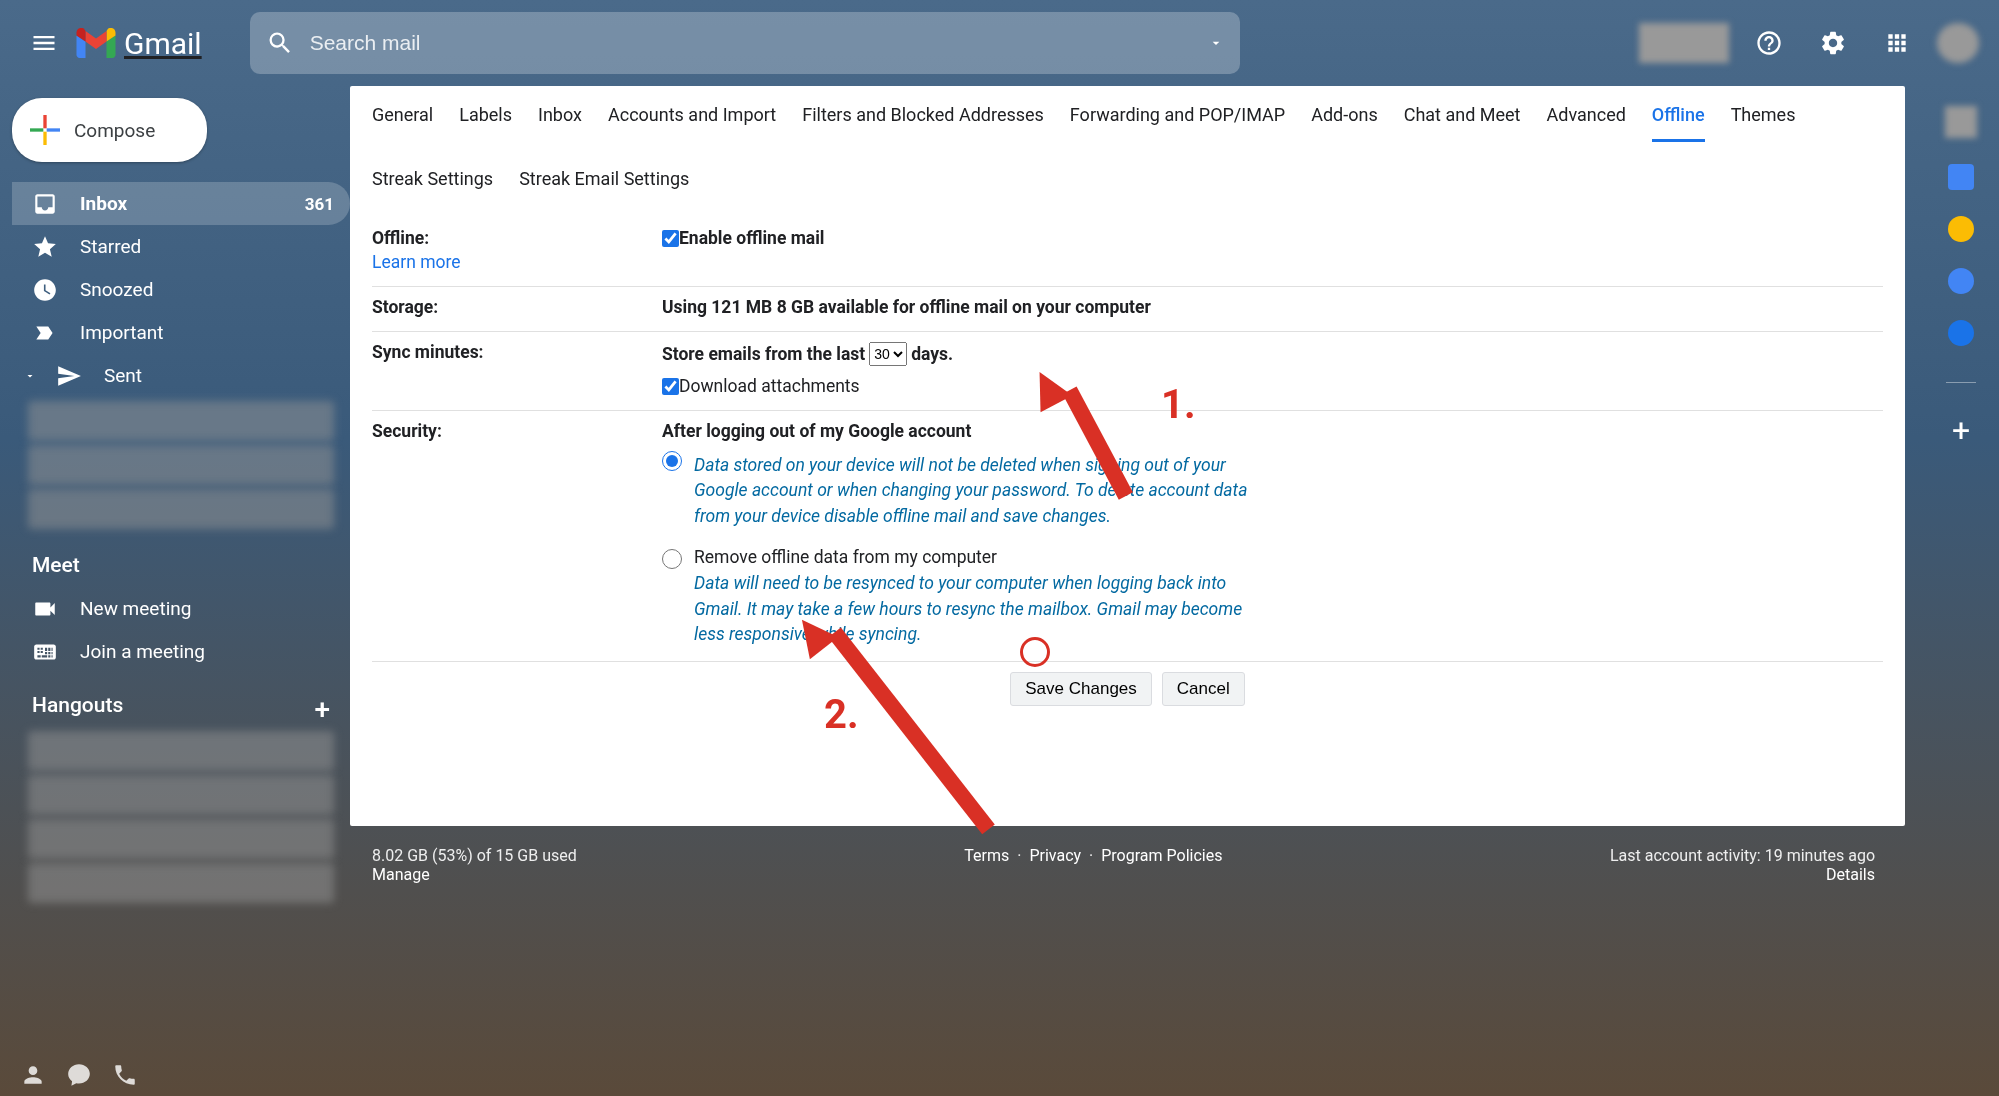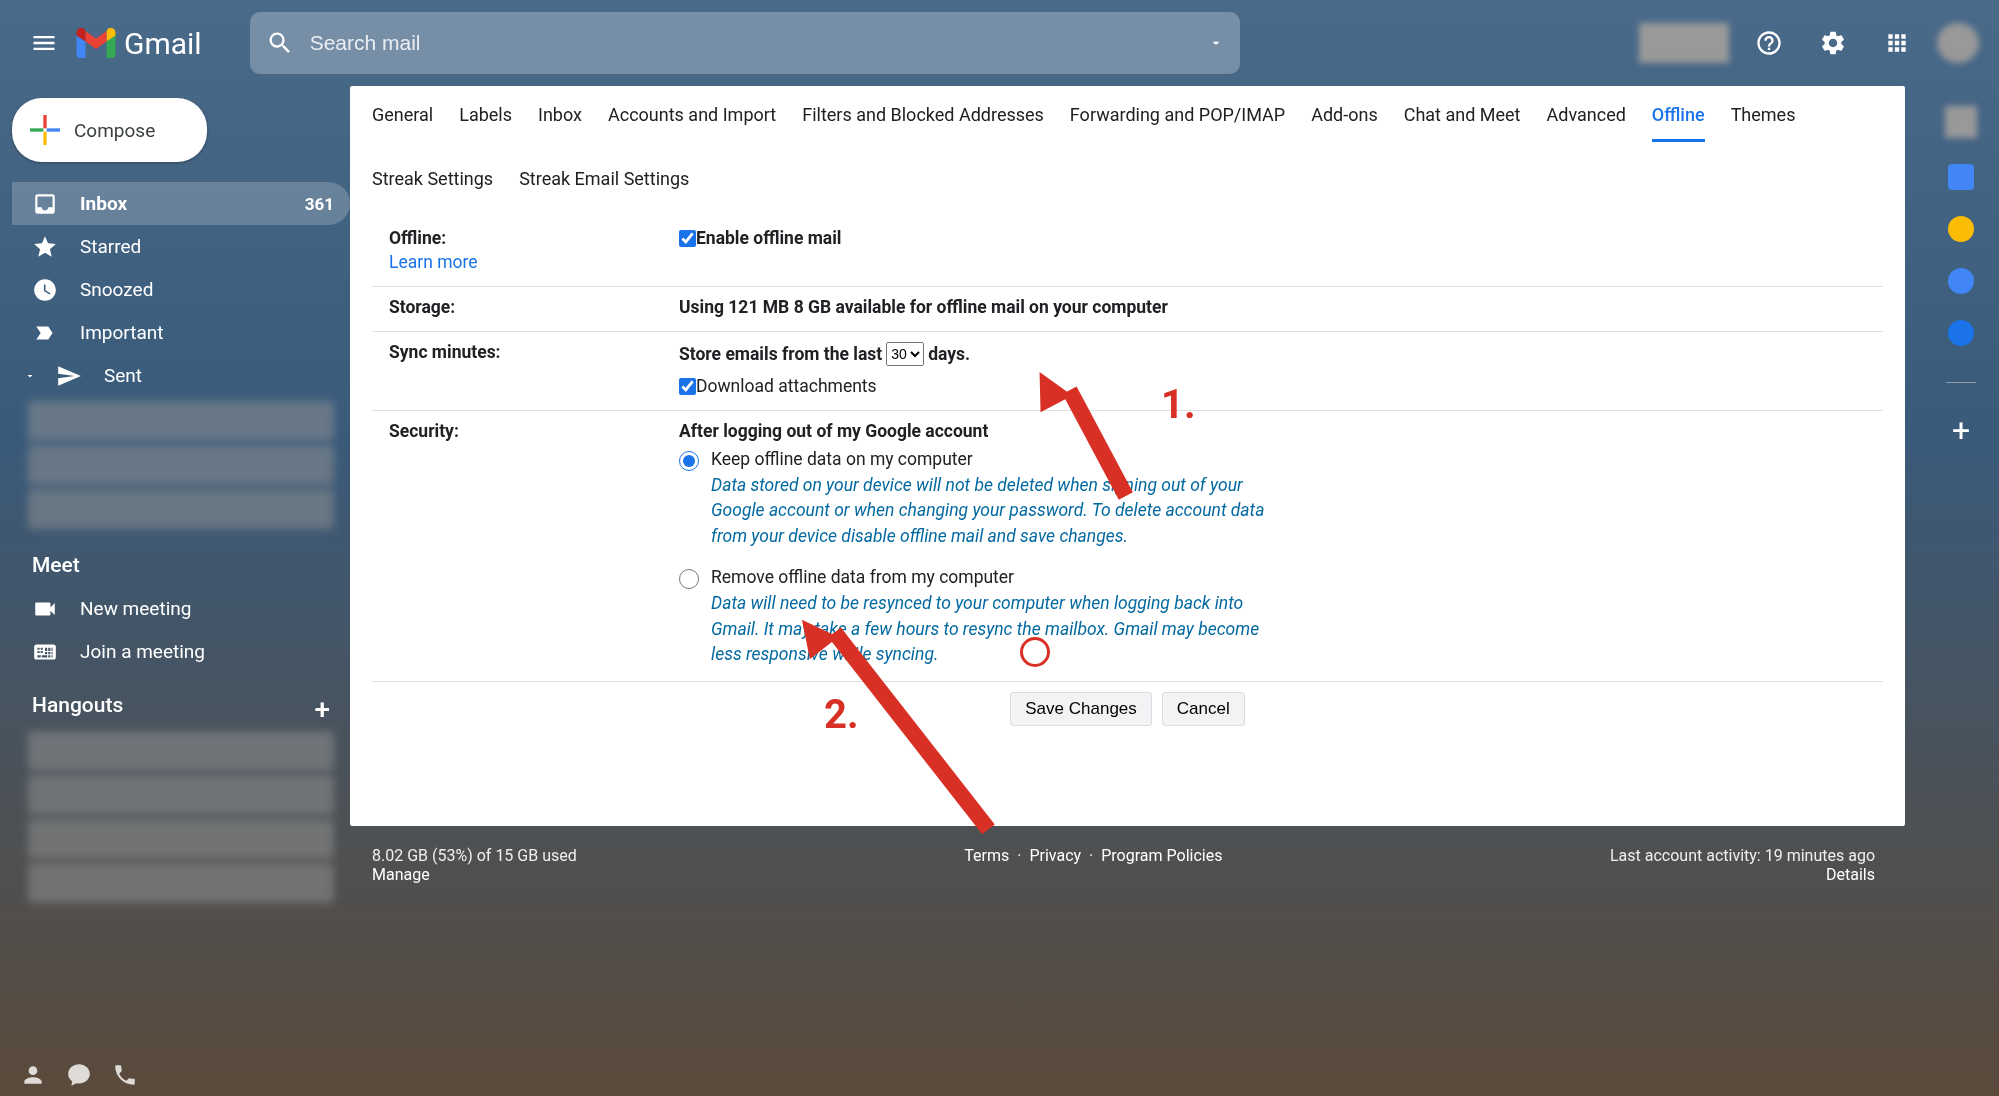--- a/index.html
+++ b/index.html
@@ -16,21 +16,21 @@
   
   .header {
     display: flex;
     align-items: center;
     height: 86px;
     padding: 0 20px;
     gap: 8px;
   }
   .menu-btn { width:48px;height:48px;display:flex;align-items:center;justify-content:center;border-radius:50%;cursor:pointer;}
   .menu-btn svg { fill:#fff; }
-  .logo { display:flex;align-items:center;gap:8px;margin-right:40px;}
+  .logo { display:flex;align-items:center;gap:8px;margin-right:40px;text-decoration:underline;}
   .logo-text { font-size:30px;color:#fff;font-weight:400;}
   .search-wrap { flex:0 0 990px;background:rgba(255,255,255,0.25);border-radius:10px;height:62px;display:flex;align-items:center;padding:0 16px;gap:16px;}
   .search-wrap input { flex:1;background:transparent;border:none;outline:none;color:#4d7c0f;font-size:21px;}
   .search-wrap input::placeholder { color:rgba(255,255,255,0.85);}
   .header-right { margin-left:auto;display:flex;align-items:center;gap:16px;}
   .icon-btn { width:48px;height:48px;display:flex;align-items:center;justify-content:center;border-radius:50%;cursor:pointer;}
   .icon-btn svg { fill:#fff;}
   .avatar { width:42px;height:42px;border-radius:50%;background:#888;}
   .blurred-box { width:90px;height:40px;background:#999;filter:blur(3px);}
   
@@ -49,21 +49,21 @@
   
   .main { flex:1;padding:0 18px 0 0;position:relative;}
   .settings-title { font-size:32px;color:#fff;padding:18px 0 18px 22px;text-shadow:0 1px 2px rgba(0,0,0,0.5);}
   .settings-panel { background:#fff;border-radius:2px;min-height:740px;}
   .tabs { display:flex;flex-wrap:wrap;gap:26px;padding:18px 22px 0 22px;font-size:18px;color:#202124;border-bottom:1px solid transparent;}
   .tab { padding-bottom:14px;cursor:pointer;white-space:nowrap;}
   .tab.active { color:#1a73e8;border-bottom:3px solid #1a73e8;font-weight:500;}
   .settings-body { padding:14px 22px 10px 22px;font-size:17.5px;}
   .setting-row { display:flex;border-bottom:1px solid #e0e0e0;padding:10px 0 14px 0;}
   .setting-row:last-of-type { border-bottom:none;}
-  .setting-label { width:290px;flex-shrink:0;font-weight:700;margin-left:17px;}
+  .setting-label { width:290px;flex-shrink:0;font-weight:700;}
   .setting-label a { color:#1a73e8;text-decoration:none;font-weight:400;display:block;margin-top:4px;}
   .setting-content { flex:1;}
   .cb-row { display:flex;align-items:center;}
   .cb-row input[type=checkbox] { width:17px;height:17px;accent-color:#1a73e8;}
   .cb-label { font-weight:700;}
   .sync-select { height:24px;font-size:14px;}
   .radio-block { display:flex;gap:12px;margin-top:8px;}
   .radio-block input[type=radio]{width:20px;height:20px;accent-color:#1a73e8;margin-top:2px;flex-shrink:0;}
   .radio-text { max-width:560px;}
   .radio-title { font-weight:400;}
@@ -266,21 +266,20 @@
           </div>
         </div>
 
         <div class="setting-row">
           <div class="setting-label">Security:</div>
           <div class="setting-content">
             <div style="font-weight:700">After logging out of my Google account</div>
             <div class="radio-block">
               <input type="radio" name="sec" checked="" style="">
               <div class="radio-text">
-                <div class="radio-title">Keep offline data on my computer</div>
                 <div class="radio-desc">Data stored on your device will not be deleted when signing out of your Google account or when changing your password. To delete account data from your device disable offline mail and save changes.</div>
               </div>
             </div>
             <div class="radio-block" style="margin-top:18px">
               <input type="radio" name="sec" style="">
               <div class="radio-text">
                 <div class="radio-title">Remove offline data from my computer</div>
                 <div class="radio-desc">Data will need to be resynced to your computer when logging back into Gmail. It may take a few hours to resync the mailbox. Gmail may become less responsive while syncing.</div>
               </div>
             </div>

